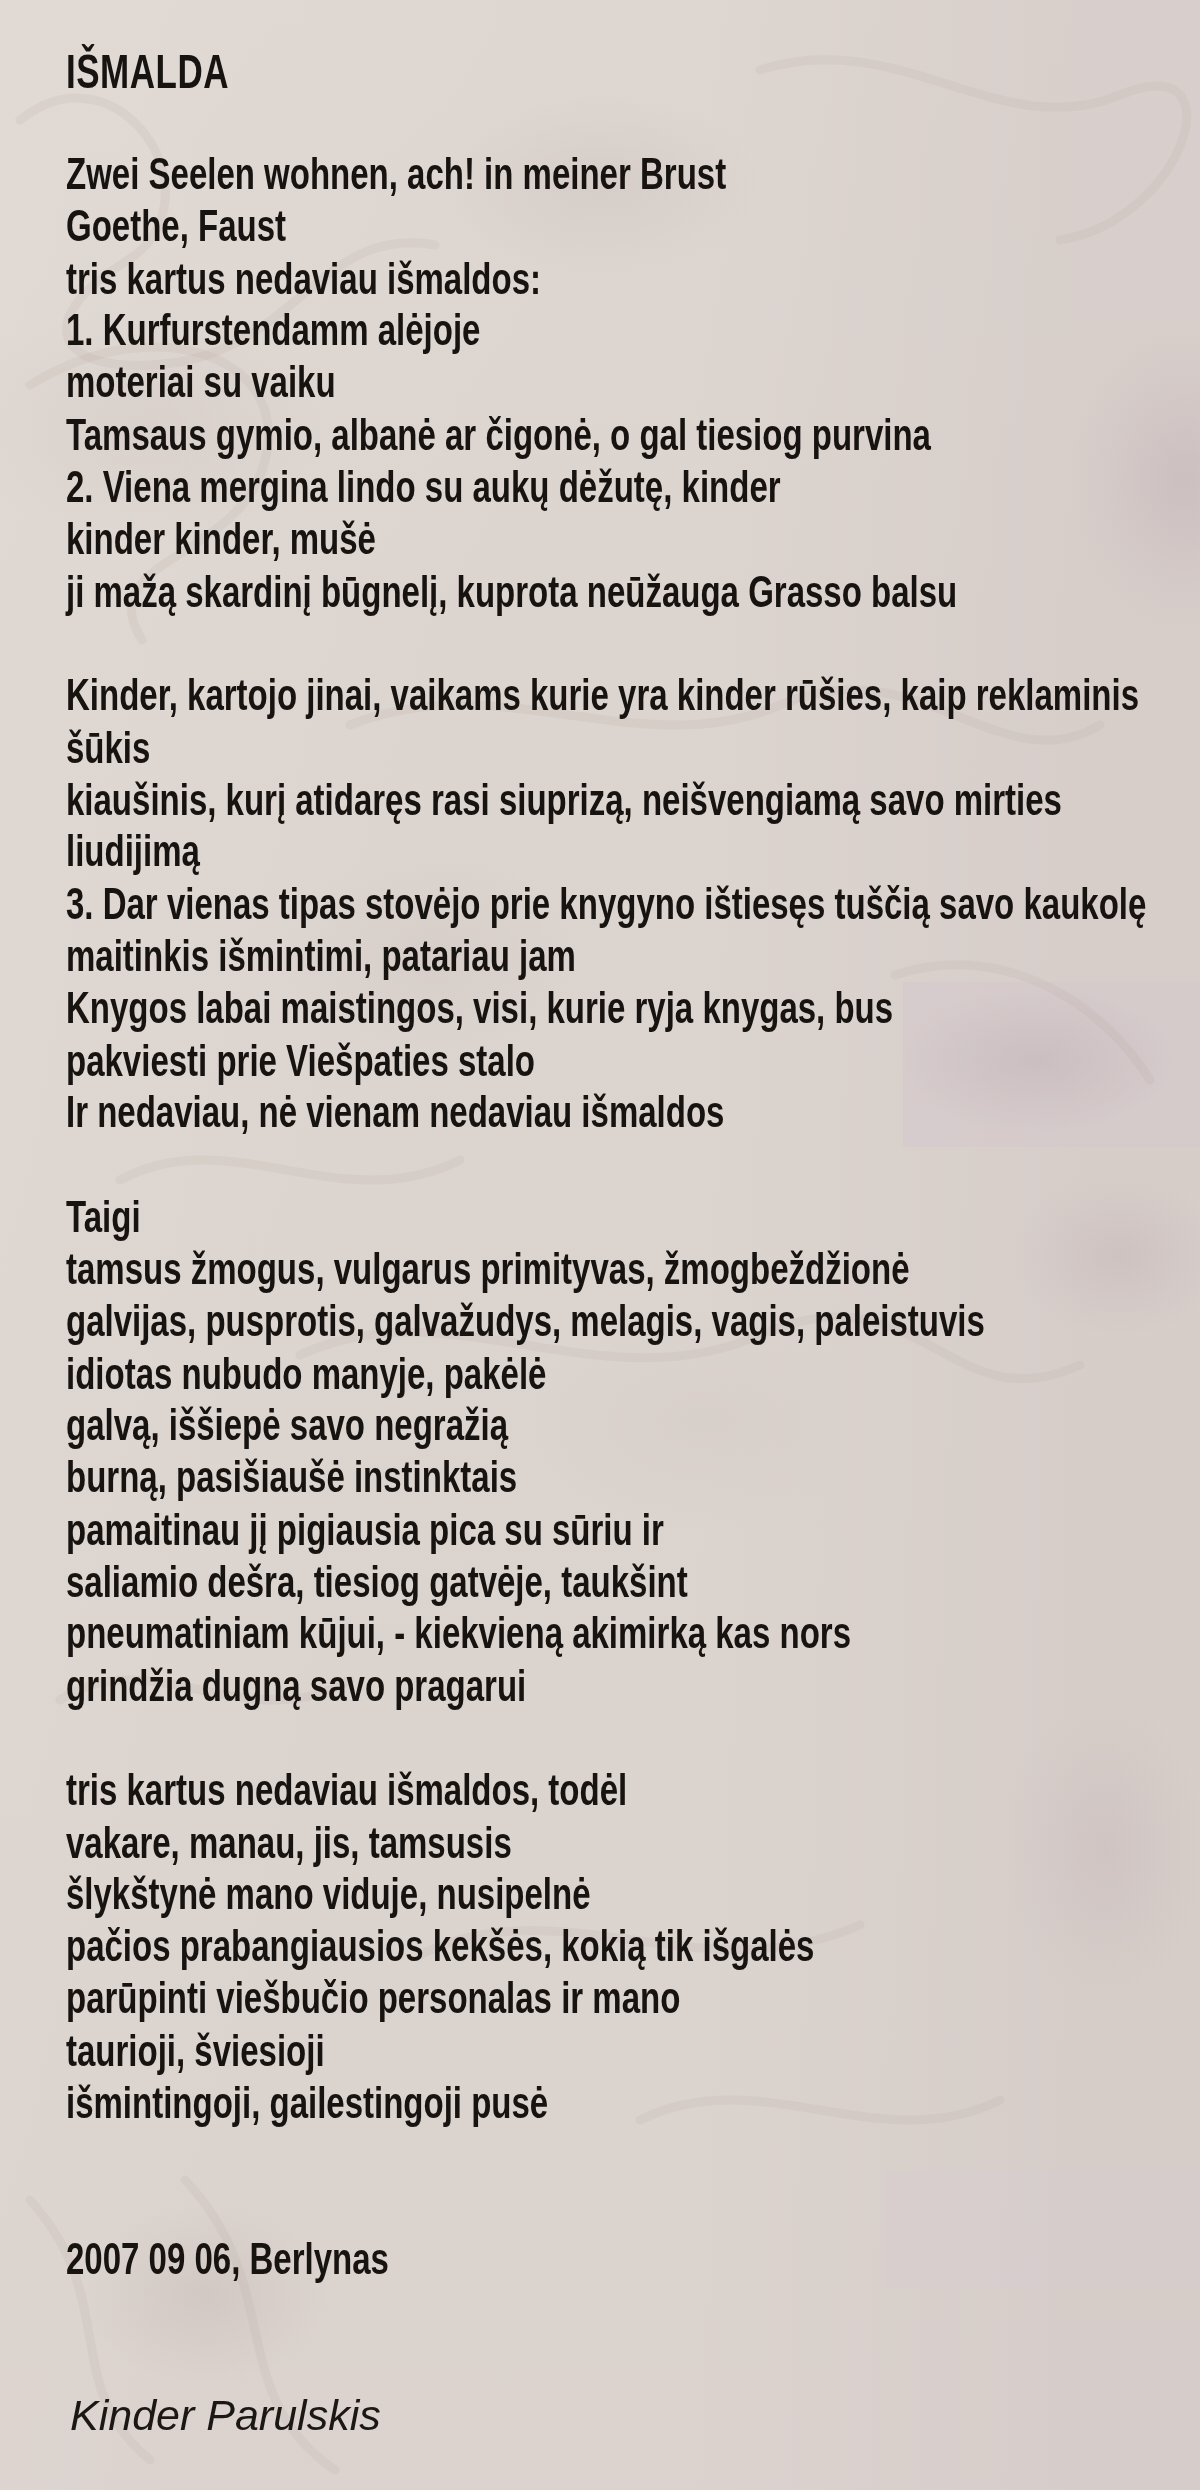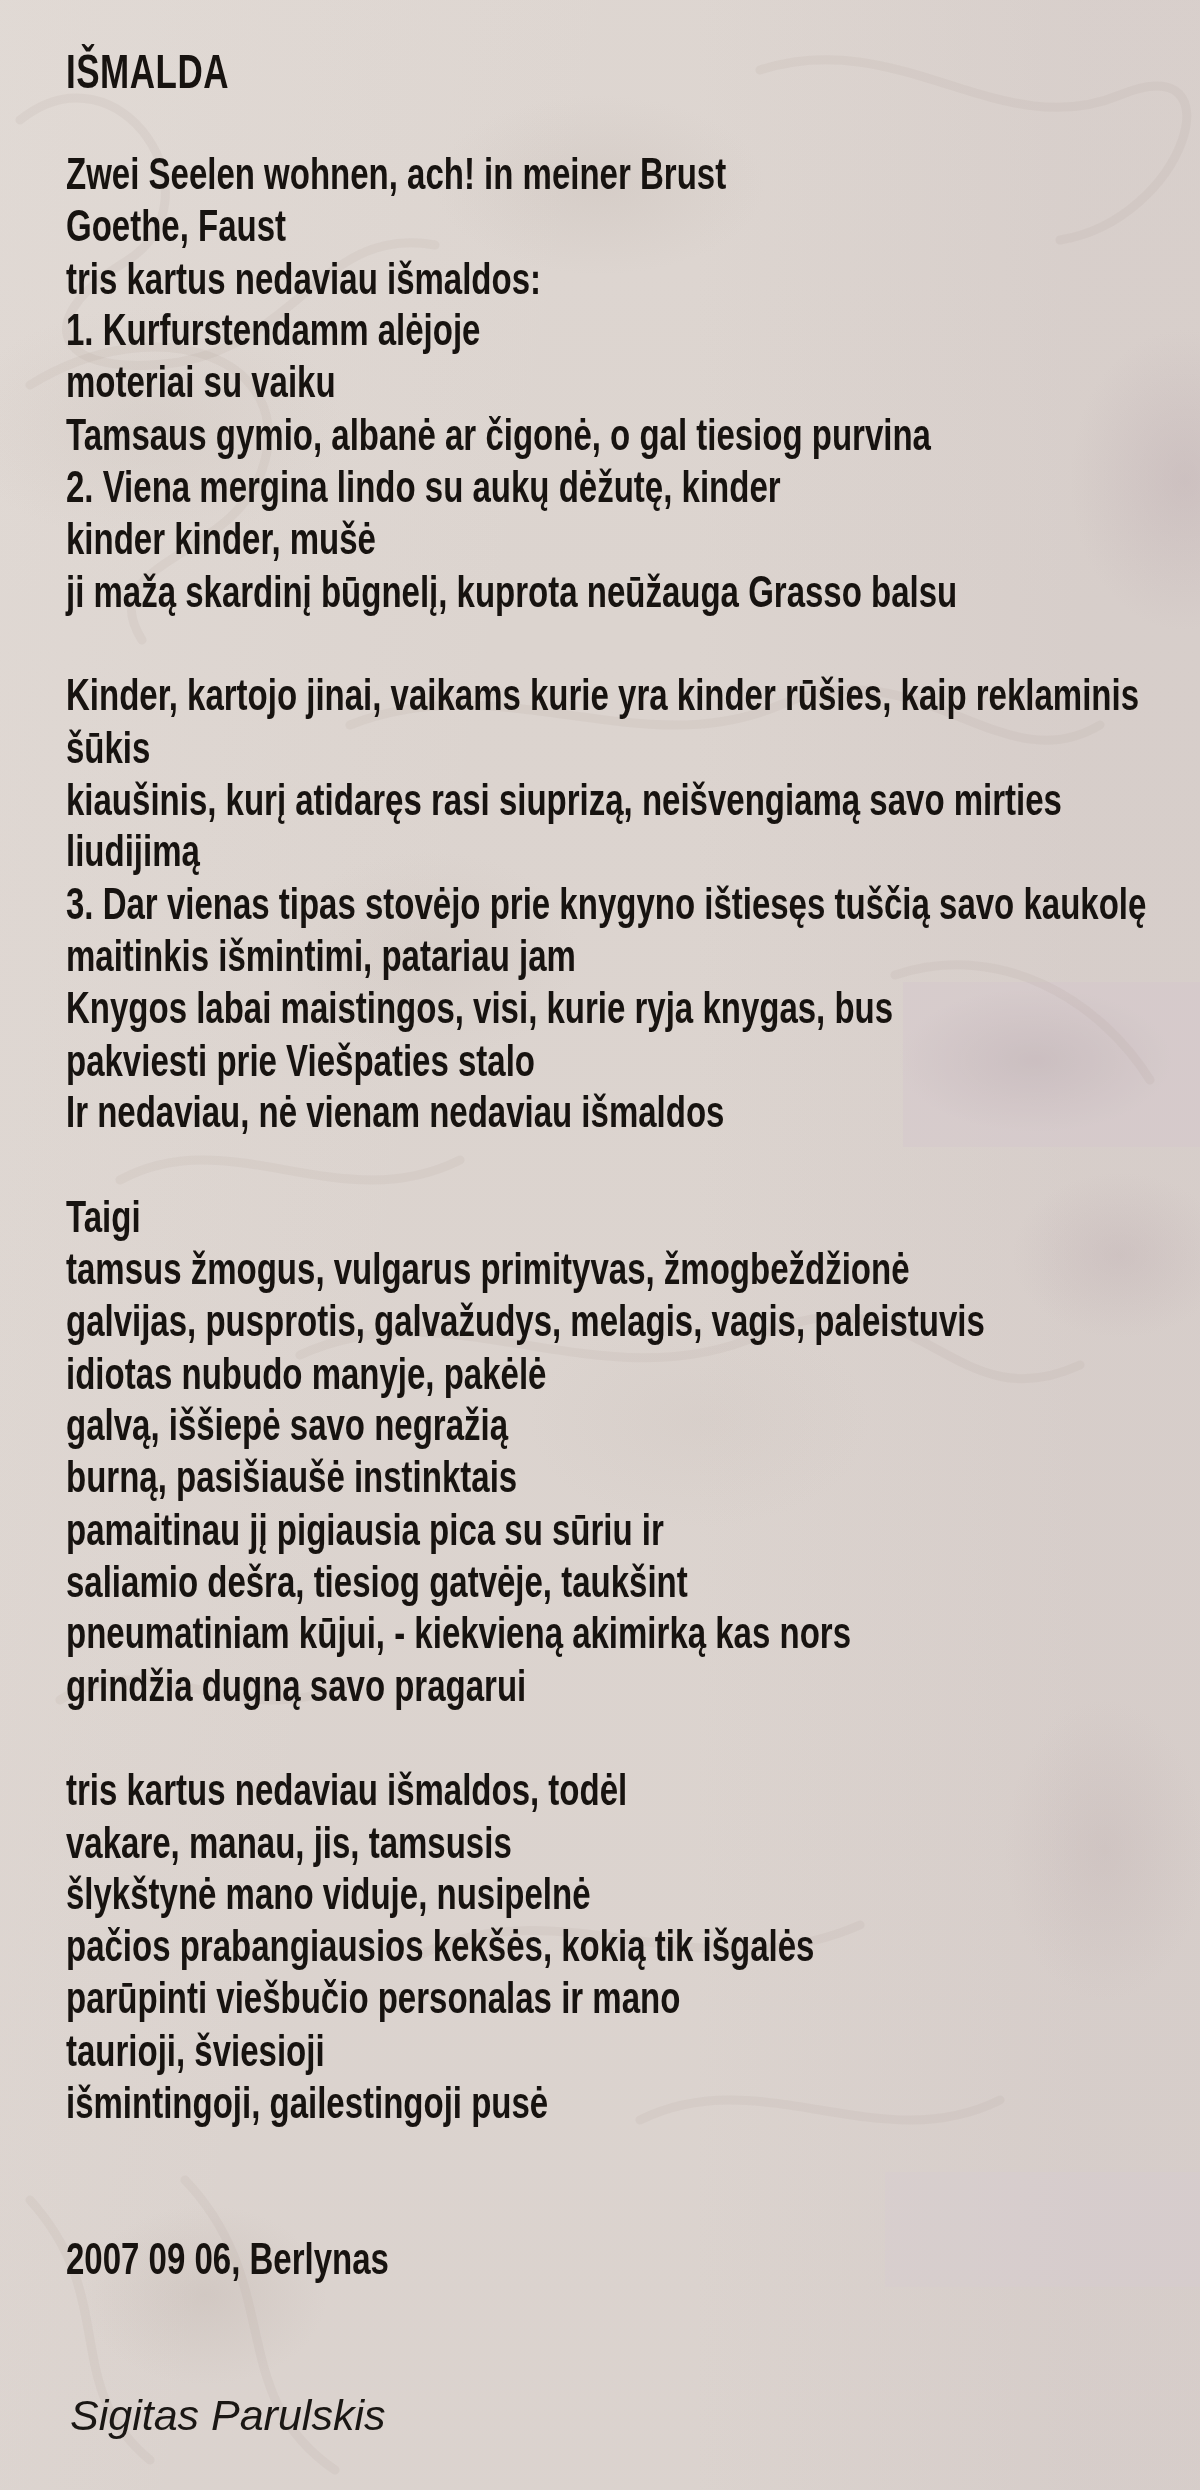--- a/index.html
+++ b/index.html
@@ -133,13 +133,13 @@
       <div class="pline">pačios prabangiausios kekšės, kokią tik išgalės</div>
       <div class="pline">parūpinti viešbučio personalas ir mano</div>
       <div class="pline">taurioji, šviesioji</div>
       <div class="pline">išmintingoji, gailestingoji pusė</div>
       <div class="pline"></div>
       <div class="pline"></div>
       <div class="pline">2007 09 06, Berlynas</div>
     </div>
 </div>
 
-<div class="signature">Sigitas Parulskis</div>
+<div class="signature">Kinder Parulskis</div>
 
 </body></html>

